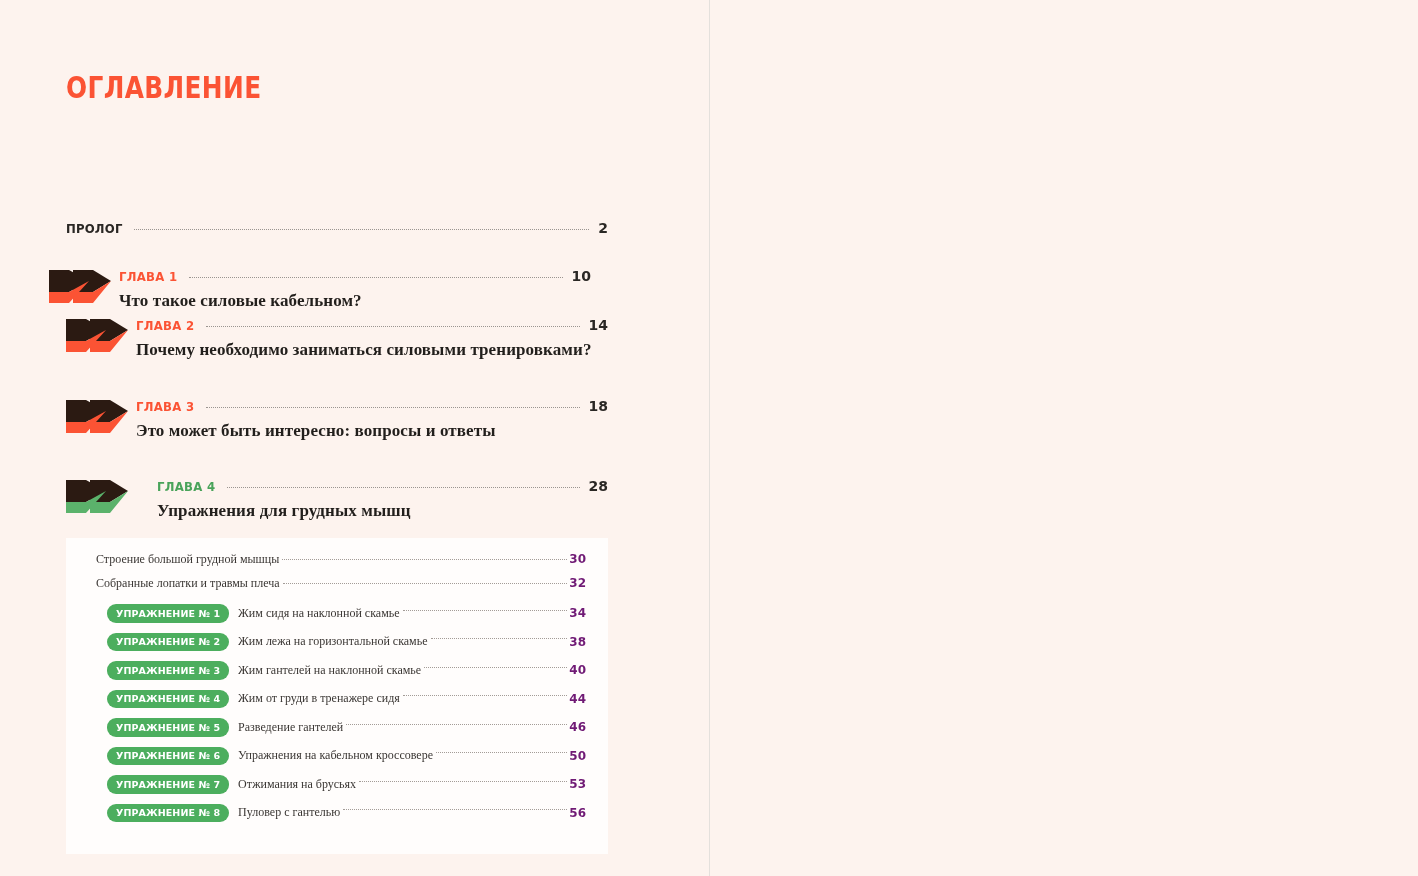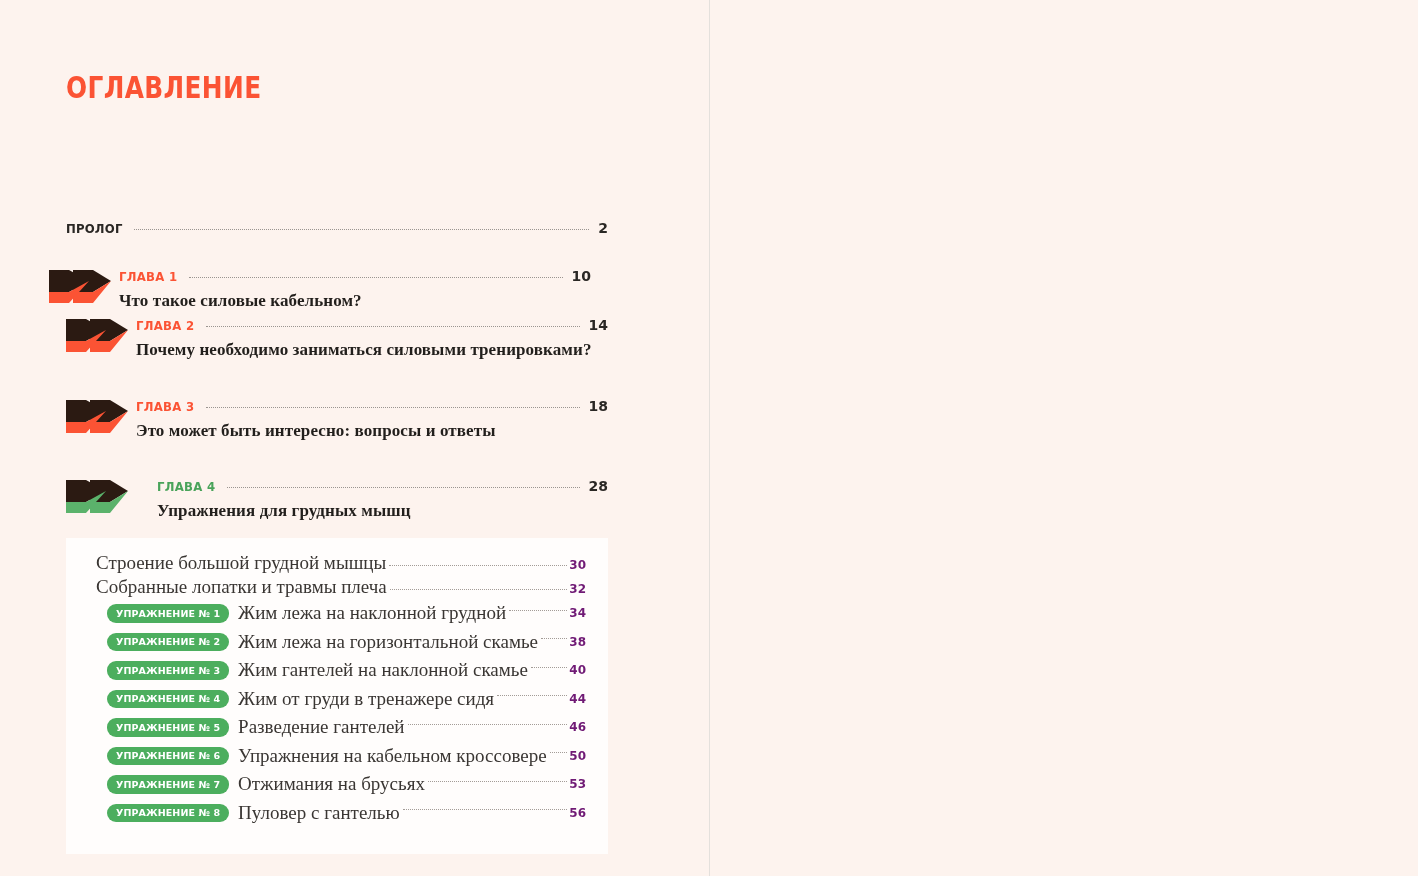--- a/index.html
+++ b/index.html
@@ -171,21 +171,21 @@
     white-space: nowrap;
     text-align: center;
     min-width: 104px;
     box-sizing: border-box;
     margin-left: 11px;
   }
   .badge-green { background: #4CAE5E; }
 
   .entry-text {
     font-family: "Liberation Serif", serif;
-    font-size: 19px;
+    font-size: 12px;
     color: #3A3633;
     white-space: nowrap;
     padding-left: 9px;
   }
   .entry-plain .entry-text { padding-left: 0; }
 
   .entry-leader {
     flex: 1 1 auto;
     border-bottom: 1.4px dotted #A39C97;
     margin: 0 2px 0 3px;
@@ -304,21 +304,21 @@
           <span class="entry-leader"></span>
           <span class="entry-page">30</span>
         </div>
         <div class="entry entry-plain">
           <span class="entry-text">Собранные лопатки и травмы плеча</span>
           <span class="entry-leader"></span>
           <span class="entry-page">32</span>
         </div>
         <div class="entry">
           <span class="badge badge-green">УПРАЖНЕНИЕ № 1</span>
-          <span class="entry-text">Жим лежа на наклонной грудной</span>
+          <span class="entry-text">Жим сидя на наклонной скамье</span>
           <span class="entry-leader"></span>
           <span class="entry-page">34</span>
         </div>
         <div class="entry">
           <span class="badge badge-green">УПРАЖНЕНИЕ № 2</span>
           <span class="entry-text">Жим лежа на горизонтальной скамье</span>
           <span class="entry-leader"></span>
           <span class="entry-page">38</span>
         </div>
         <div class="entry">

